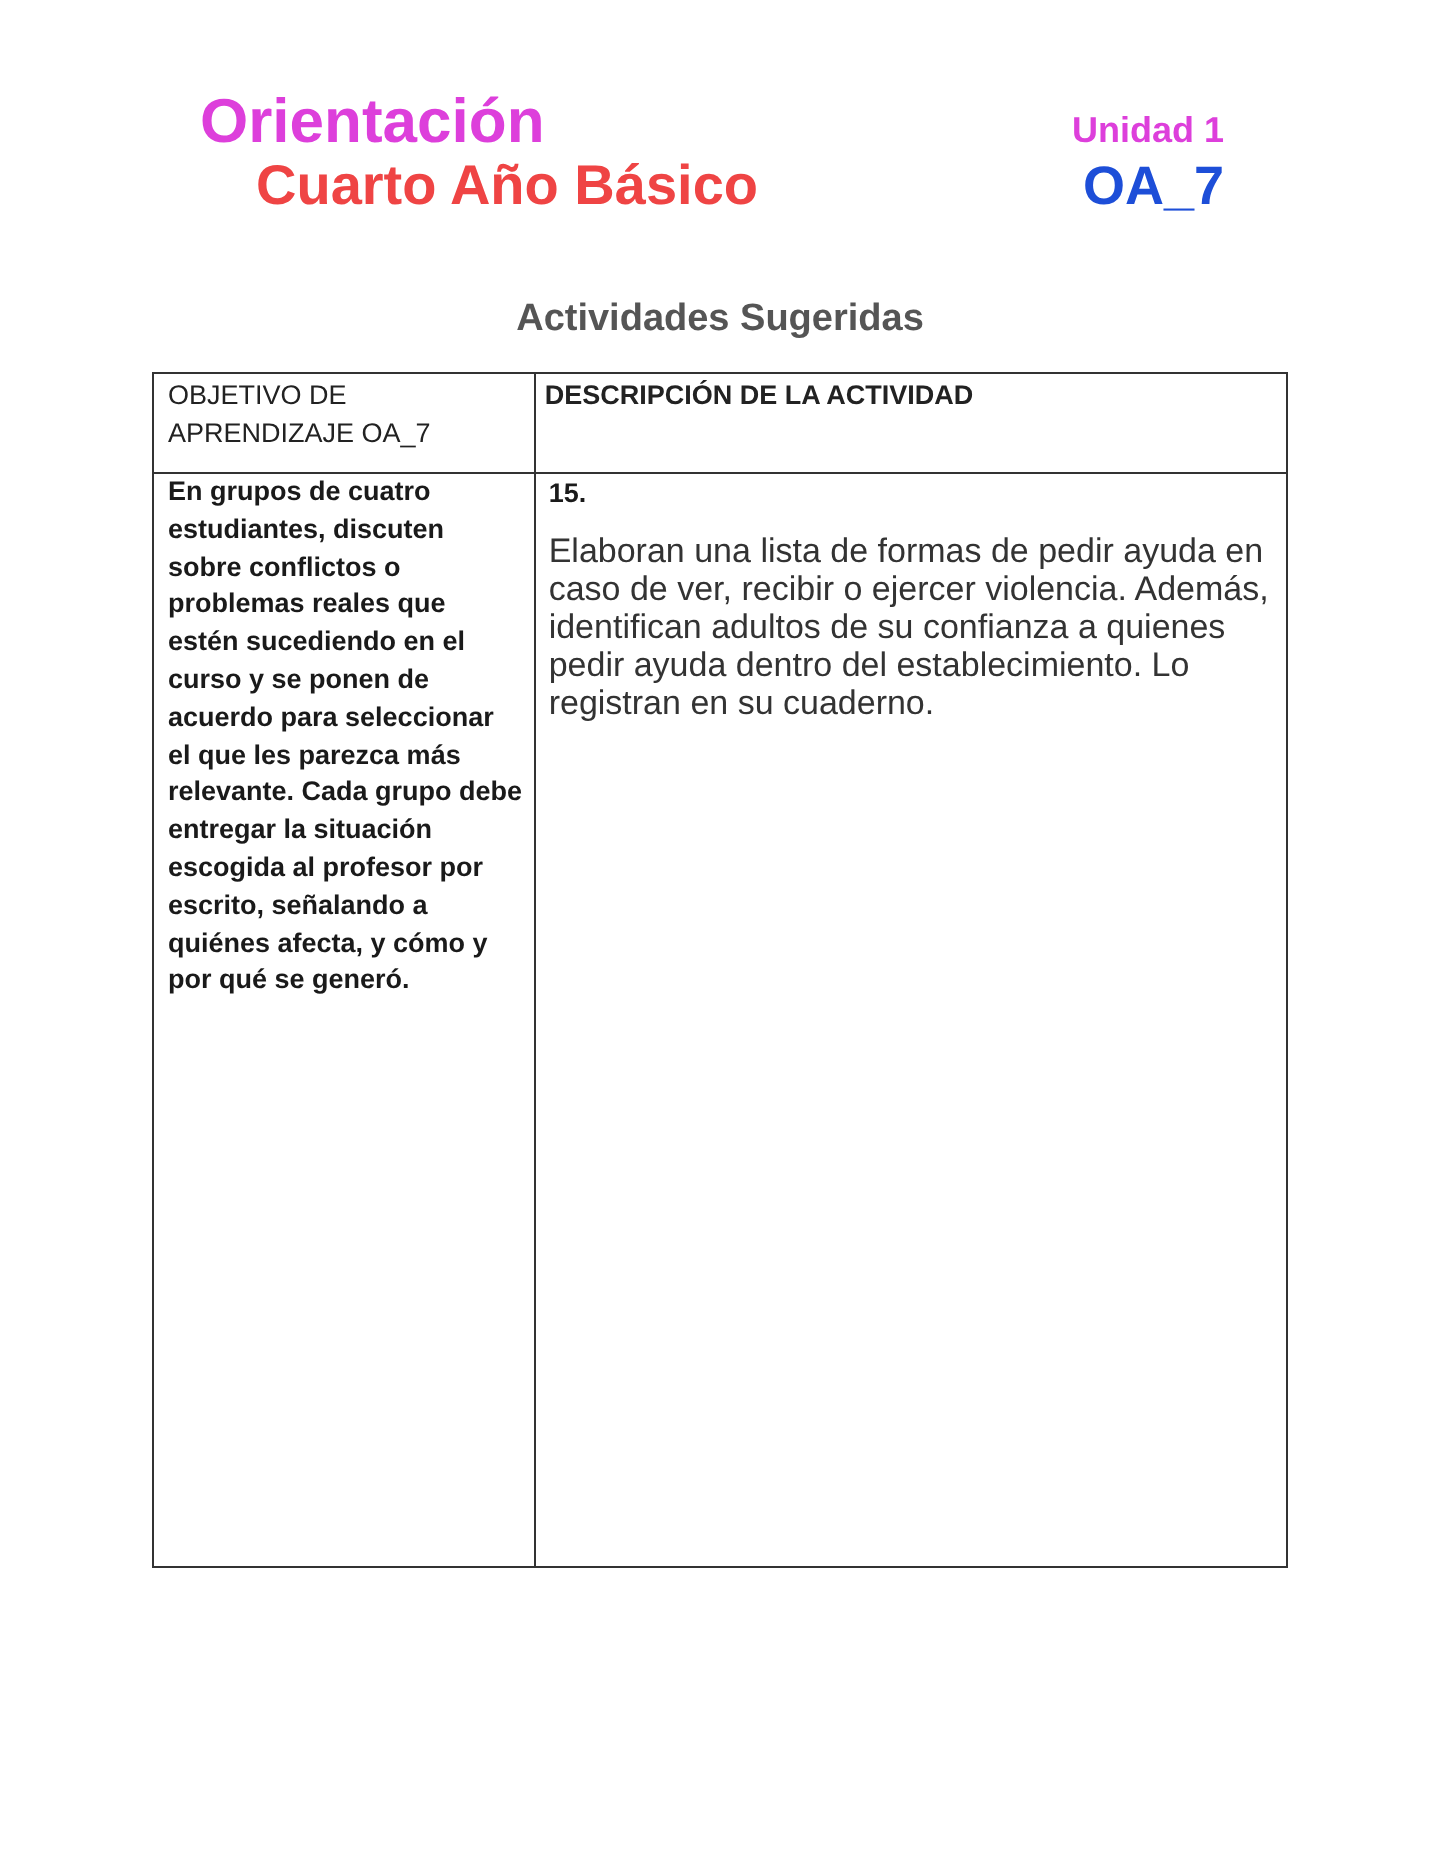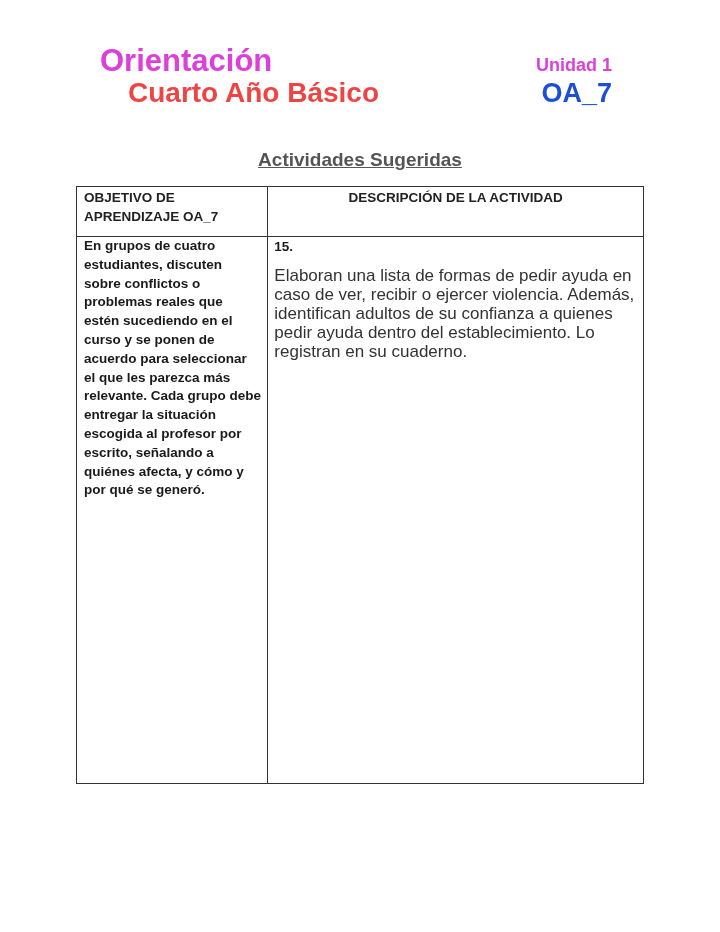--- a/index.html
+++ b/index.html
@@ -66,54 +66,52 @@
     .section-title {
       position: absolute;
       left: 0;
       width: 720px;
       top: 148px;
       text-align: center;
       font-size: 19px;
       font-weight: bold;
       color: #555555;
       line-height: 24px;
-      text-decoration: underline;
     }
     .activity-table {
       position: absolute;
       left: 76px;
       top: 186px;
       width: 568px;
       height: 598px;
       border-collapse: collapse;
       table-layout: fixed;
     }
     .activity-table td {
       border: 1.5px solid #333333;
       vertical-align: top;
       padding: 0;
     }
     .col-left { width: 191px; }
     .col-right { width: 375px; }
     .header-row { height: 50px; }
     .header-cell-left {
       font-size: 13.5px;
-      font-weight: bold;
+      font-weight: normal;
       color: #222222;
       line-height: 19px;
     }
     .header-cell-left .inner {
       padding: 1px 6px 0 7px;
     }
     .header-cell-right {
       font-size: 13.5px;
       font-weight: bold;
       color: #222222;
       line-height: 19px;
-      text-align: center;
     }
     .header-cell-right .inner {
       padding: 1px 4px 0 4px;
     }
     .objective-text {
       padding: 0 6px 0 7px;
       font-size: 13.5px;
       font-weight: bold;
       color: #1a1a1a;
       line-height: 18.8px;

